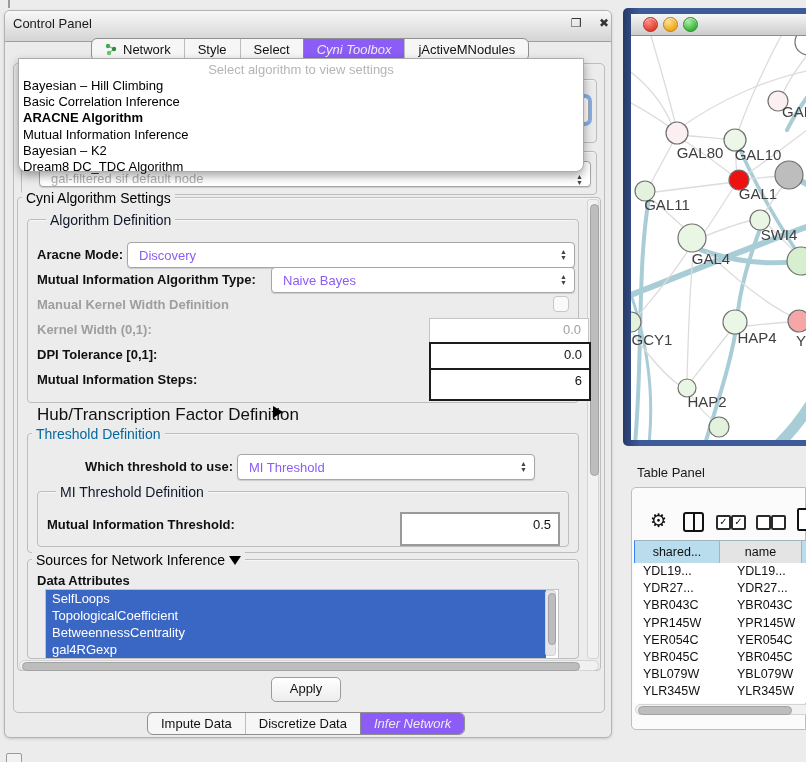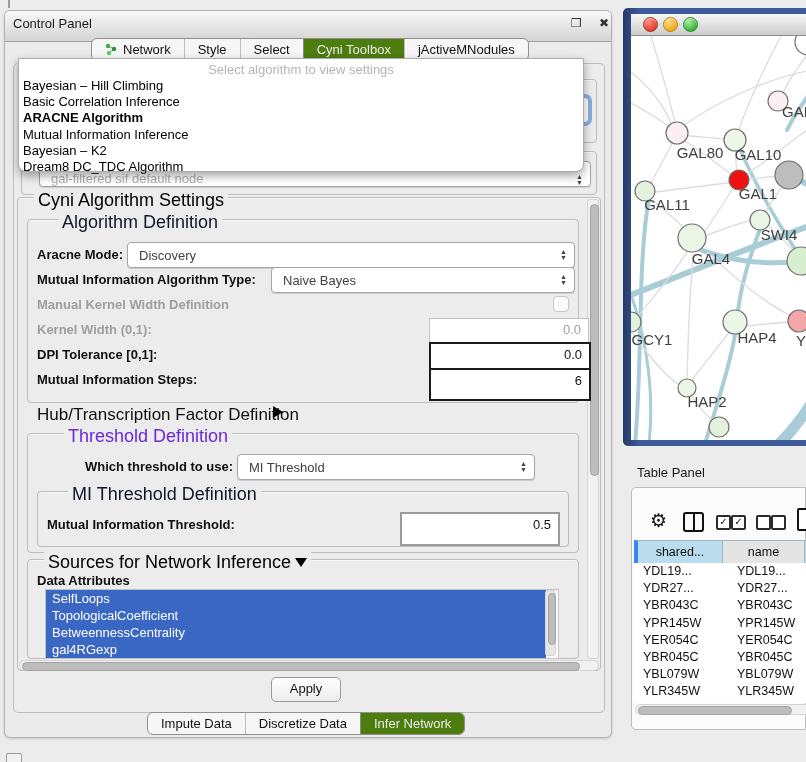--- a/index.html
+++ b/index.html
@@ -7,30 +7,30 @@
        font-family:"Liberation Sans","DejaVu Sans",sans-serif;position:relative;}
   .abs{position:absolute;box-sizing:border-box;}
   
   .panel{background:#ebebeb;border:1px solid #b3b3b3;border-radius:6px;box-shadow:0 1px 3px rgba(0,0,0,.15);}
   .titlebar{background:linear-gradient(#f8f8f8,#d4d4d4);border-bottom:1px solid #9f9f9f;border-radius:5px 5px 0 0;}
   .title-text{font-size:13px;color:#1a1a1a;}
   .win-ico{color:#333;font-size:12px;line-height:12px;}
   .tabgroup{display:flex;border:1px solid #8f8f8f;border-radius:6px;overflow:hidden;background:#f6f6f6;height:23px;}
   .tab{padding:0 13px;font-size:13px;line-height:21px;color:#111;border-left:1px solid #bdbdbd;display:flex;align-items:center;gap:5px;white-space:nowrap;}
   .tab:first-child{border-left:none;}
-  .tab.sel{background:#4d7c0f;color:#ececec;border-left-color:#8b8b8b;}
+  .tab.sel{background:#8b5cf6;color:#ececec;border-left-color:#8b8b8b;font-style:italic;}
   .content-box{border:1px solid #bdbdbd;border-radius:5px;background:#ececec;}
   .groupbox{border:1px solid #bdbdbd;border-radius:4px;box-shadow:inset 0 1px 0 rgba(255,255,255,.6);}
-  .grouplabel{position:absolute;top:-8px;left:16px;background:#ececec;padding:0 4px;font-size:18px;white-space:nowrap;}
-  .blue{color:#0f172a;margin-left:14px;} .green{color:#6d28d9;margin-left:20px;}
+  .grouplabel{position:absolute;top:-8px;left:4px;background:#ececec;padding:0 4px;font-size:14px;white-space:nowrap;}
+  .blue{color:#0f172a;margin-left:14px;} .green{color:#0369a1;}
   .lbl{position:absolute;font-size:13px;font-weight:bold;color:#101010;white-space:nowrap;}
   .lbl.dis{color:#9e9e9e;}
   .lbl.reg{font-weight:normal;}
   .combo{position:absolute;display:flex;align-items:center;background:#fff;border:1px solid #a6a6a6;border-radius:4px;box-shadow:0 1px 1px rgba(0,0,0,.14);}
-  .combo .val{flex:1;padding:0 11px;font-size:13px;color:#404040;white-space:nowrap;overflow:hidden;}
+  .combo .val{flex:1;padding:0 11px;font-size:13px;color:#8b5cf6;white-space:nowrap;overflow:hidden;}
   .combo .arr{width:13px;display:flex;flex-direction:column;align-items:center;justify-content:center;color:#444;font-size:7px;line-height:6px;margin-right:4px;}
   .combo.focusring{box-shadow:0 0 0 3px rgba(92,152,238,.75);}
   .field{position:absolute;background:#fff;text-align:right;font-size:13px;padding:3px 7px;border:1px solid #9a9a9a;color:#111;}
   .field.dis{border-color:#c4c4c4;color:#9e9e9e;}
   .field.hot{border:2px solid #1c1c1c;}
   .checkbox{position:absolute;width:14px;height:14px;border:1px solid #c6c6c6;border-radius:4px;background:#fafafa;}
   .tri-right{position:absolute;width:0;height:0;border-left:10px solid #000;border-top:6px solid transparent;border-bottom:6px solid transparent;}
   .tri-down{display:inline-block;width:0;height:0;border-top:9px solid #000;border-left:6px solid transparent;border-right:6px solid transparent;margin-left:4px;}
   .listbox{position:absolute;background:#fff;border:1px solid #c2c2c2;overflow:hidden;}
   .listitem{height:17px;line-height:17px;font-size:13px;color:#fff;background:#3a66c4;padding-left:6px;margin-right:12px;}
@@ -51,21 +51,21 @@
   .canvas{background:#fff;}
   
   .tpanel{background:#fbfbfb;border:1px solid #bdbdbd;border-radius:5px 0 0 5px;}
   .tb-ico{position:absolute;color:#111;}
   .cols-ico{width:17px;height:16px;border:2px solid #111;border-radius:3px;display:flex;}
   .cols-ico div{flex:1;} .cols-ico div:first-child{border-right:2px solid #111;}
   .cb{position:absolute;width:11px;height:11px;border:2px solid #2a2a2a;border-radius:2px;font-size:10px;line-height:10px;text-align:center;color:#111;background:#fff;}
   .doc-ico{position:absolute;width:15px;height:19px;border:2px solid #111;border-radius:2px;background:#fff;}
   .thead{position:absolute;display:flex;font-size:12.5px;color:#111;}
   .th{border:1px solid #9fb6bf;border-left:none;height:22px;line-height:22px;text-align:center;background:#e4e4e4;}
-  .th:first-child{border-left:4px solid #3b82f6;}
+  .th:first-child{border-left:1px solid #3b82f6;}
   .th.hl{background:#b9dded;}
   .trows{position:absolute;overflow:hidden;background:#fff;}
   .trow{display:flex;height:17.2px;line-height:17.2px;font-size:12.5px;color:#111;}
   .tc{white-space:nowrap;overflow:hidden;}
   .tc.c1{width:84px;padding-left:9px;}
   .tc.c2{width:81px;padding-left:10px;}
   text{font-family:"Liberation Sans","DejaVu Sans",sans-serif;}
 </style>
 </head>
 <body>

